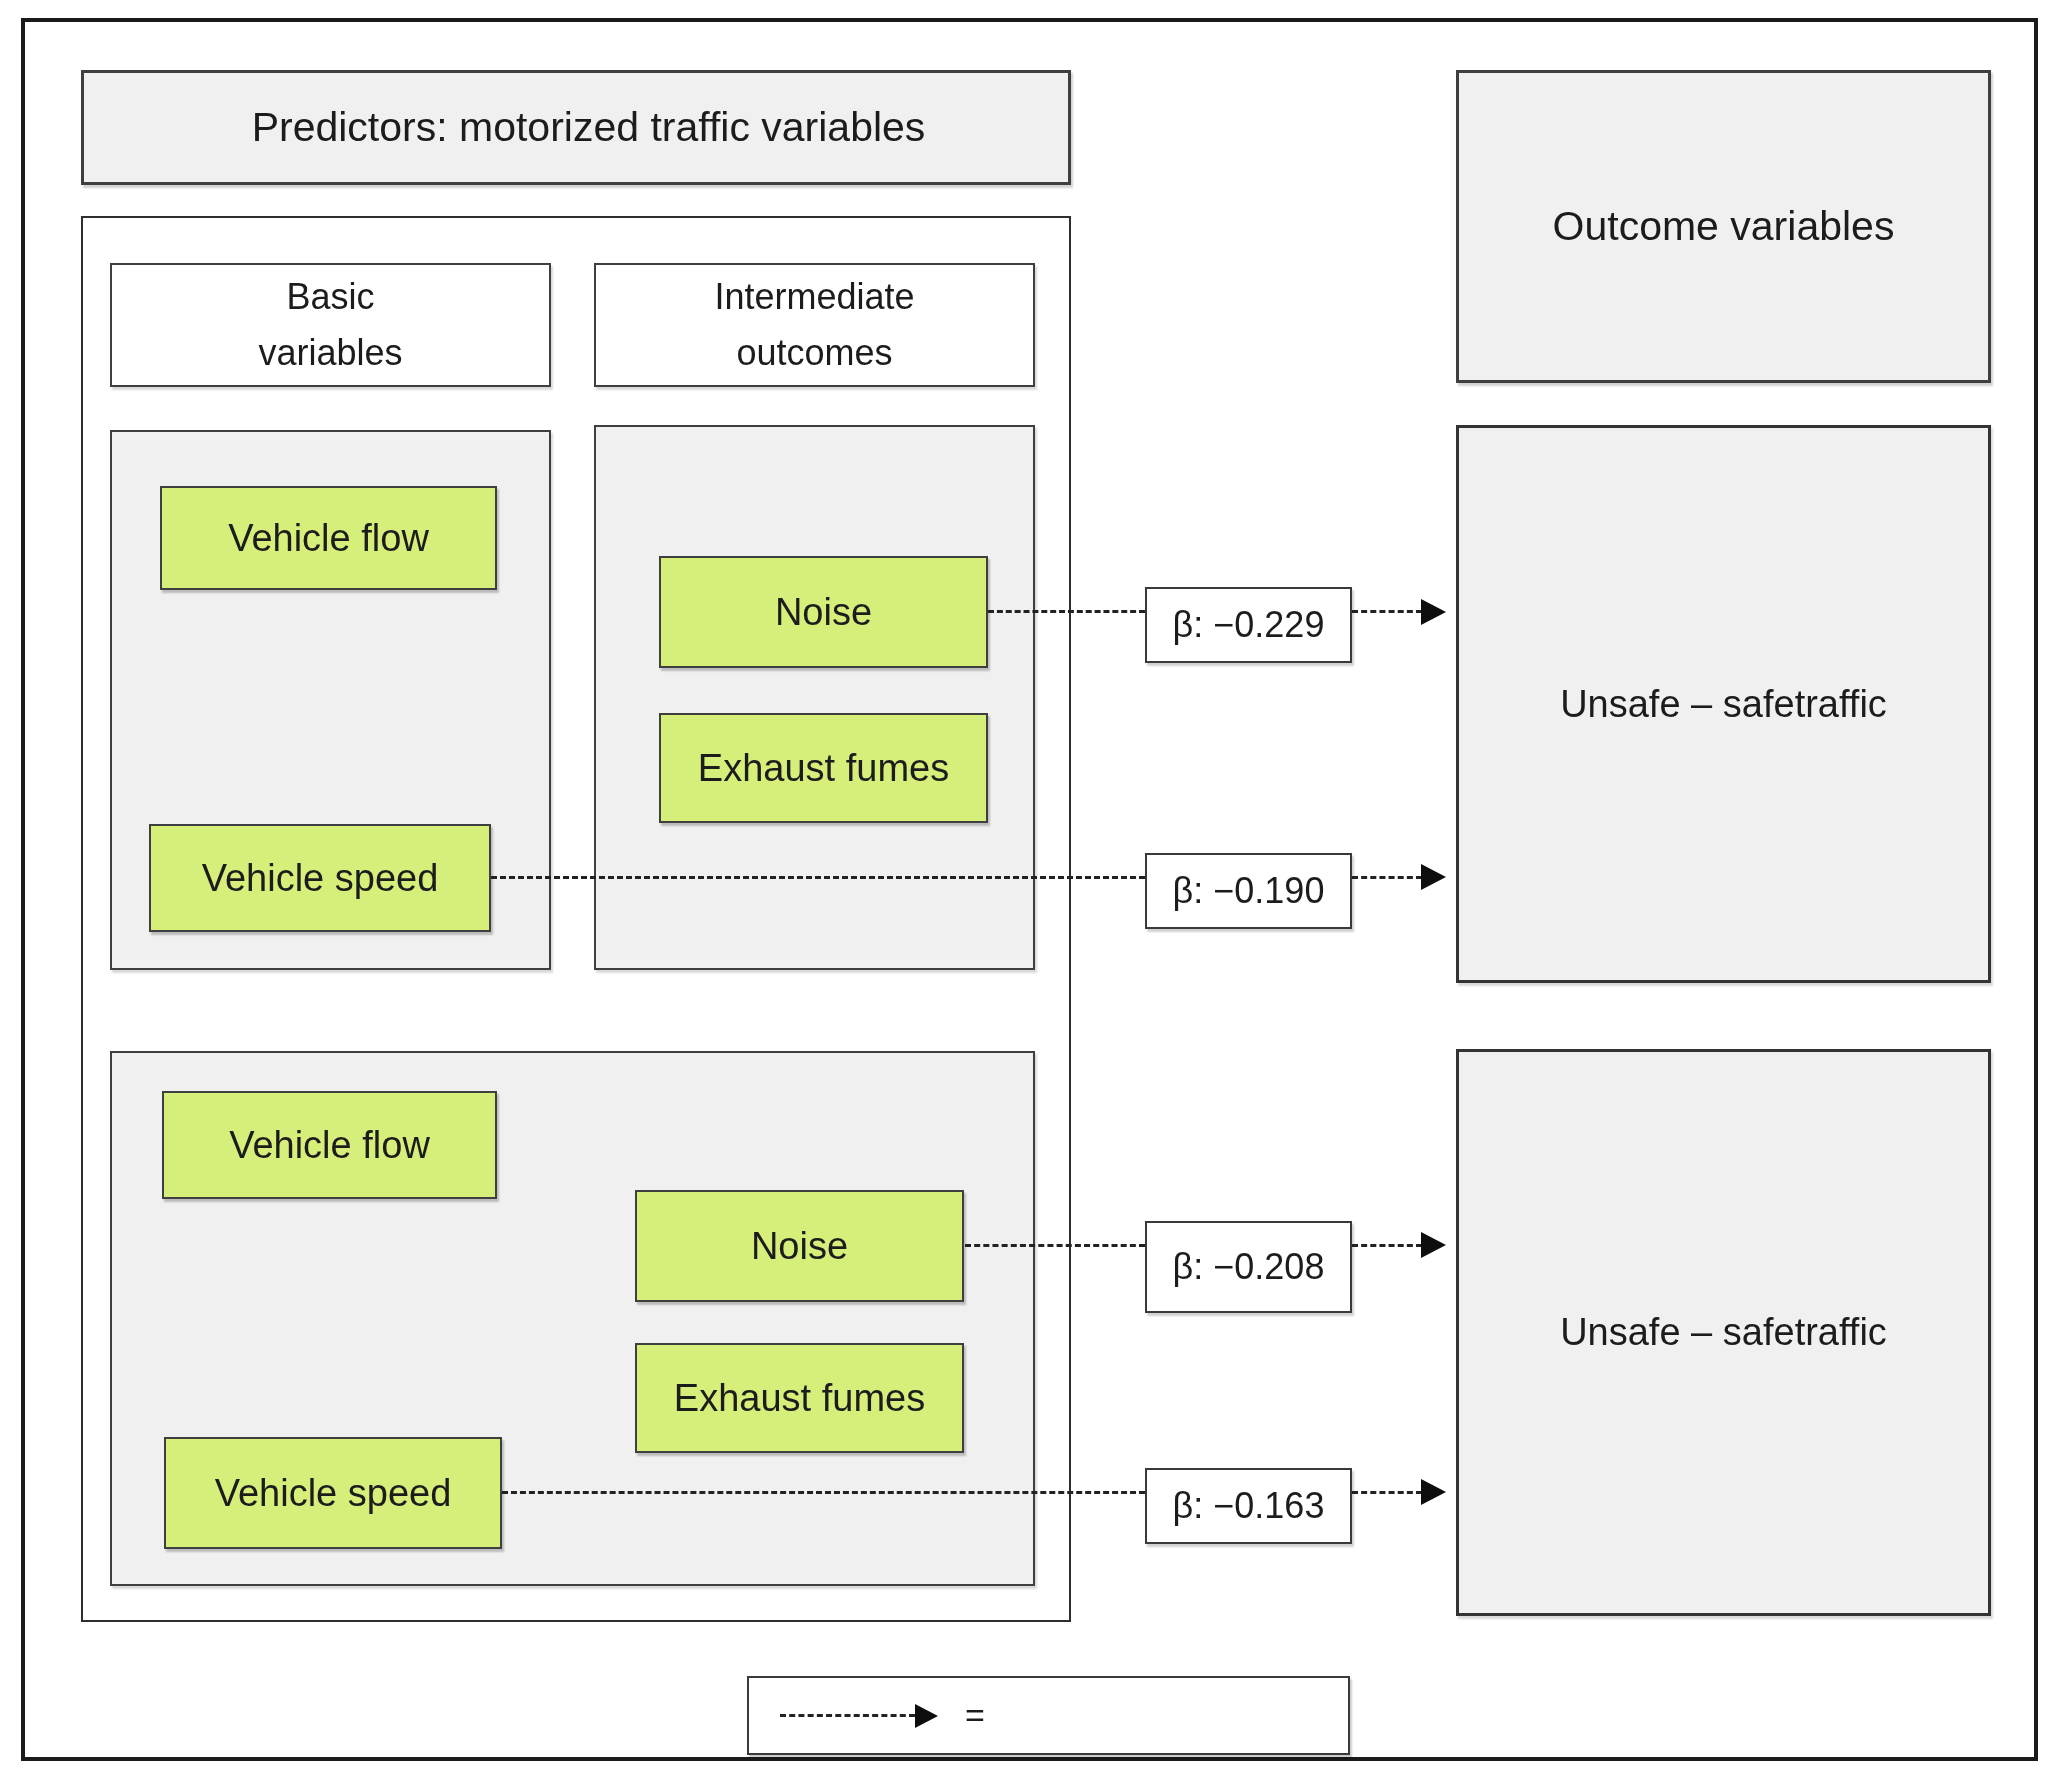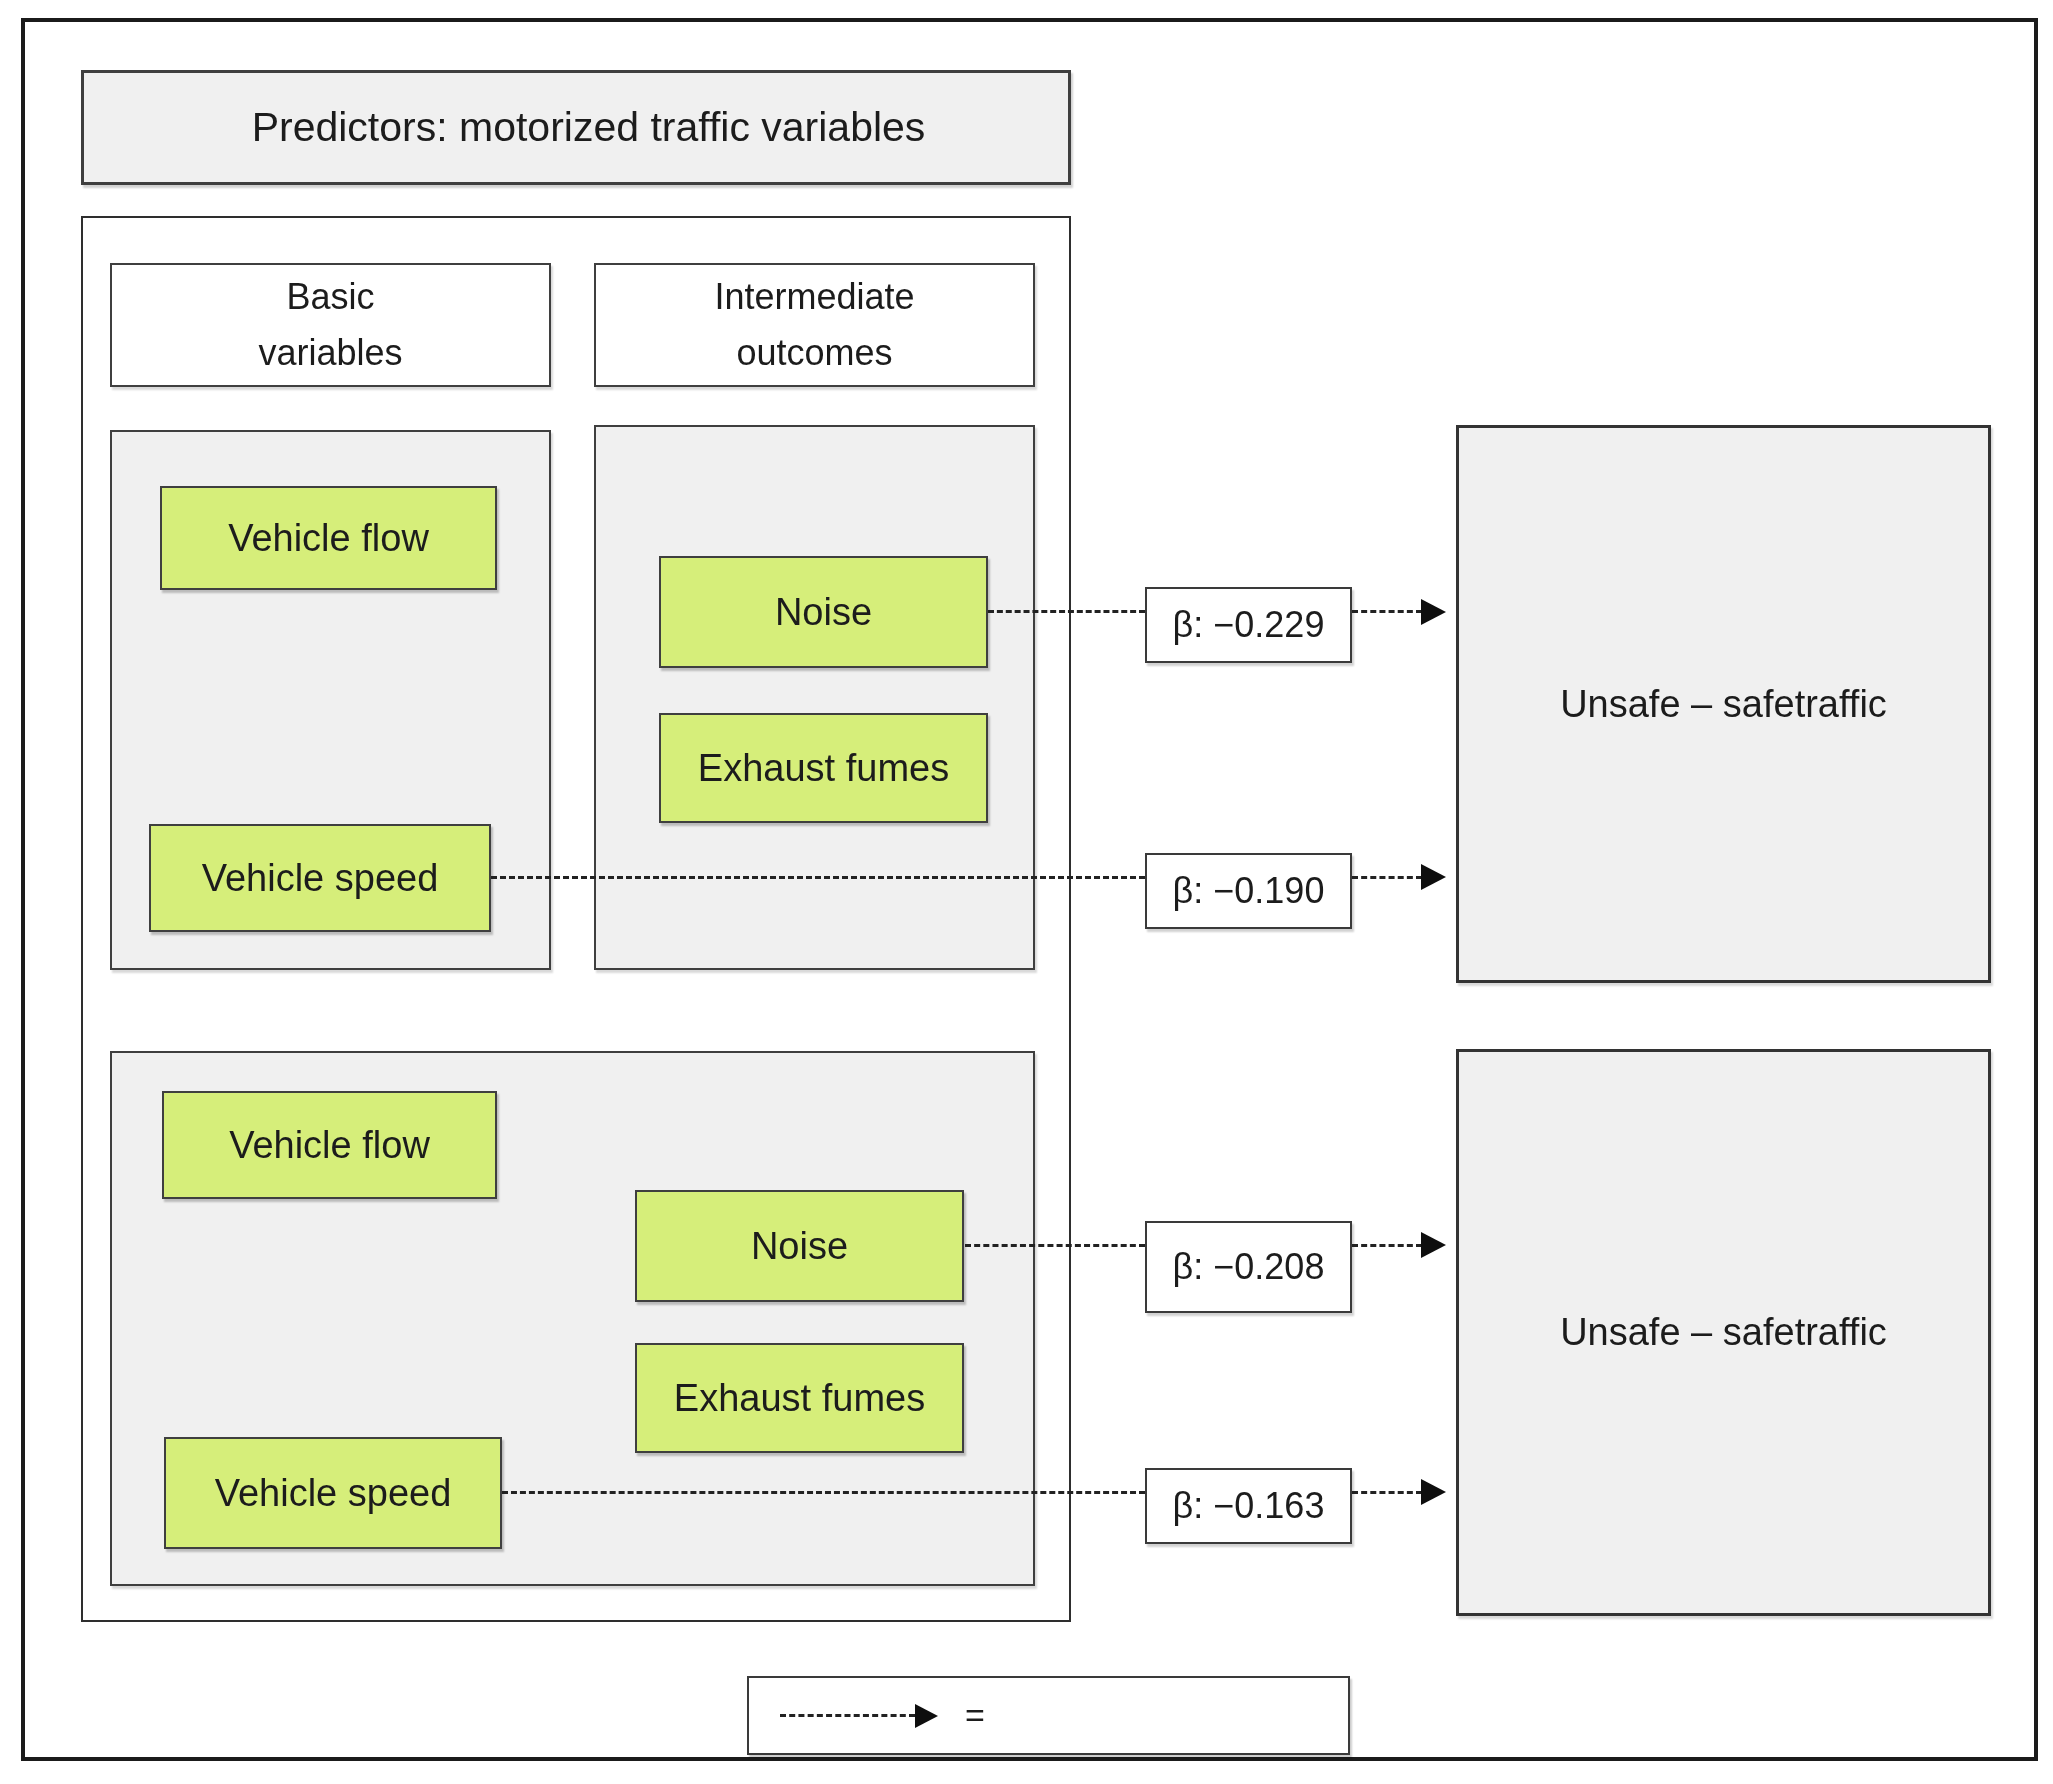--- a/index.html
+++ b/index.html
@@ -126,20 +126,23 @@
 <body>
 
 <div id="canvas">
 
   <div class="abs frame" style="left:21px; top:18px; width:2017px; height:1743px;"></div>
 
   <div class="abs hdr-box" style="left:81px; top:70px; width:990px; height:115px; font-size:41px;padding-left:25px;">
     <span>Predictors: motorized traffic variables</span>
   </div>
 
+  <div class="abs hdr-box" style="left:1456px; top:70px; width:535px; height:313px; font-size:41px;">
+    <span>Outcome variables</span>
+  </div>
 
   <div class="abs container-box" style="left:81px; top:216px; width:990px; height:1406px;"></div>
 
   <div class="abs white-label-box" style="left:110px; top:263px; width:441px; height:124px;">
     <span>Basic</span>
     <span>variables</span>
   </div>
   <div class="abs white-label-box" style="left:594px; top:263px; width:441px; height:124px;">
     <span>Intermediate</span>
     <span>outcomes</span>

